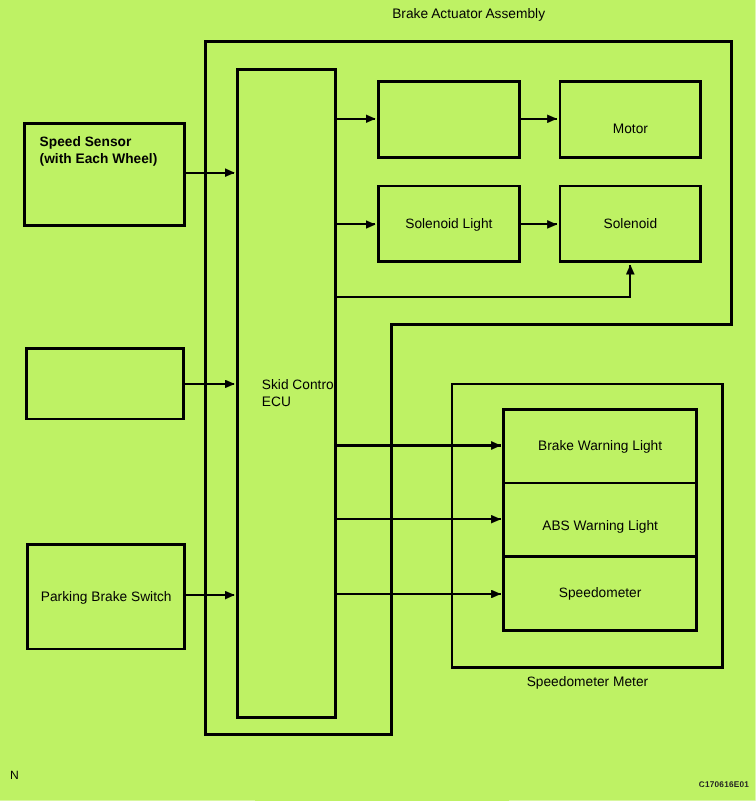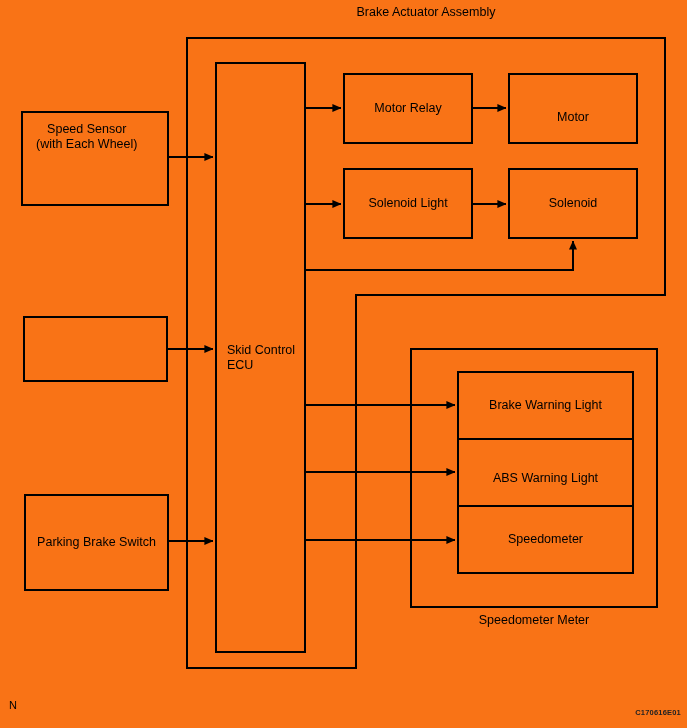--- a/index.html
+++ b/index.html
@@ -9,21 +9,21 @@
     background: #ffffff;
   }
   body {
     font-family: "Liberation Sans", sans-serif;
     color: #000000;
   }
   #page {
     position: relative;
     width: 687px;
     height: 728px;
-    background: #f97316;
+    background: #bef264;
     overflow: hidden;
   }
   .svg-layer {
     position: absolute;
     left: 0;
     top: 0;
     width: 687px;
     height: 728px;
   }
   .lbl {
@@ -43,21 +43,22 @@
     justify-content: center;
     font-size: 12.5px;
     line-height: 15px;
     text-align: center;
     color: #000;
     pointer-events: none;
   }
   .box-label.tl {
     align-items: flex-start;
     justify-content: flex-start;
-    text-align: center;
+    text-align: left;
+    font-weight: bold;
   }
   .box-label.ml {
     align-items: center;
     justify-content: flex-start;
     text-align: left;
   }
   .corner-code {
     position: absolute;
     font-size: 7.5px;
     letter-spacing: 0.2px;
@@ -133,24 +134,23 @@
   <div class="lbl lbl-center" style="left:187px; top:5px; width:478px;">Brake Actuator Assembly</div>
 
   <div class="lbl lbl-center" style="left:411px; top:613px; width:246px;">Speedometer Meter</div>
 
   <div class="box-label tl" style="left: 22px; top: 112px; width: 146px; height: 93px; padding: 10px 0px 0px 14px; box-sizing: border-box; white-space: pre-line;">Speed Sensor
 (with Each Wheel)</div>
 
 
   <div class="box-label" style="left:25px; top:495px; width:143px; height:95px;">Parking Brake Switch</div>
 
-  <div class="box-label ml" style="left: 216px; top: 330px; width: 95px; height: 56px; padding-left: 11px; box-sizing: border-box; white-space: pre-line;">Skid Control
+  <div class="box-label ml" style="left: 216px; top: 330px; width: 95px; height: 56px; padding-left: 22px; box-sizing: border-box; white-space: pre-line;">Skid Control
 ECU</div>
 
-  <div class="box-label" style="left:344px; top:74px; width:128px; height:69px;">Motor Relay</div>
 
   <div class="box-label" style="left:509px; top:74px; width:128px; height:86px;">Motor</div>
 
   <div class="box-label" style="left:344px; top:169px; width:128px; height:69px;">Solenoid Light</div>
 
   <div class="box-label" style="left:509px; top:169px; width:128px; height:69px;">Solenoid</div>
 
   <div class="box-label" style="left:458px; top:372px; width:175px; height:67px;">Brake Warning Light</div>
 
   <div class="box-label" style="left:458px; top:439px; width:175px; height:79px;">ABS Warning Light</div>

